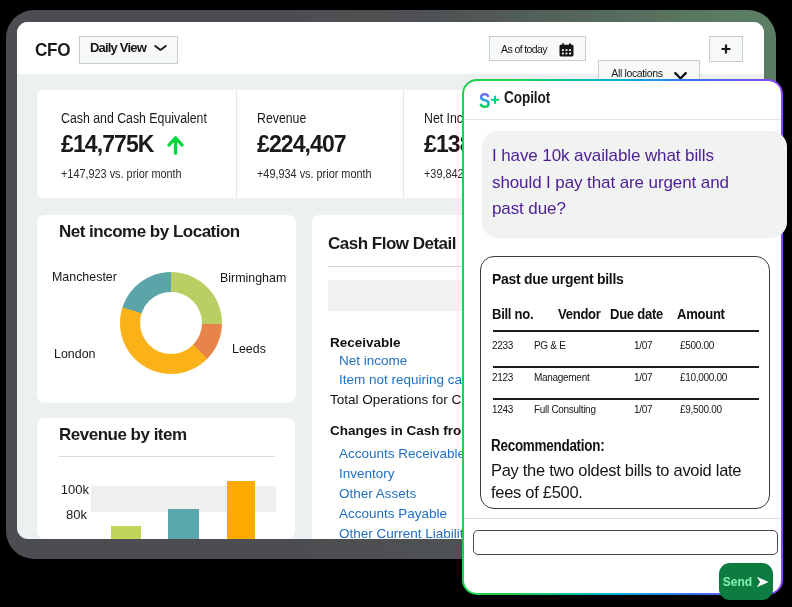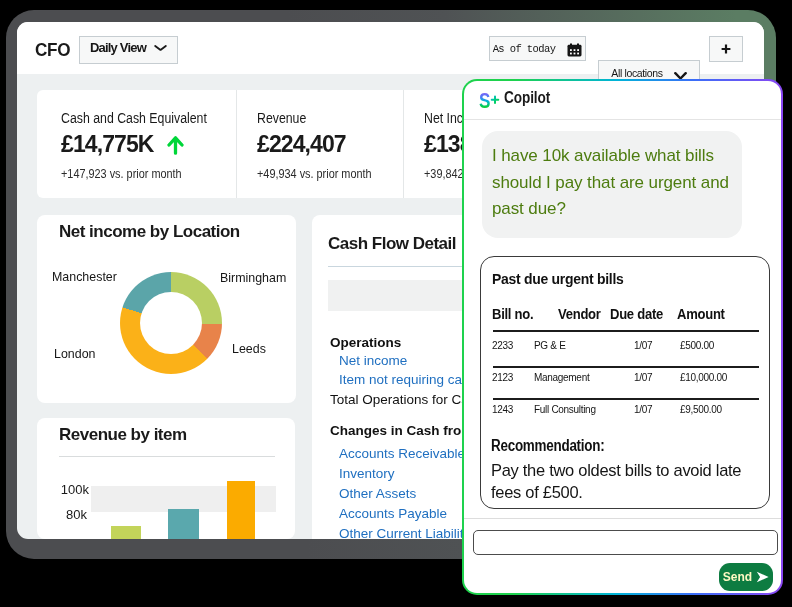--- a/index.html
+++ b/index.html
@@ -34,46 +34,46 @@
 
   .cflink { position:absolute; font-size:13.5px; color:#1f6fc0; }
   .cftext { position:absolute; font-size:13.5px; color:#111; }
   .cfbold { position:absolute; font-size:13.5px; font-weight:bold; color:#111; }
 
   
   .copilot { position:absolute; left:462px; top:79px; width:321px; height:516px;
     border-radius:15px; border:2px solid transparent;
     background:linear-gradient(#fff,#fff) padding-box,
       linear-gradient(90deg,#1ed24d 16%,#00b4d8 48%,#3b6ef8 72%,#8a46f2 100%) border-box; }
-  .bubble { position:absolute; left:18px; top:50px; width:260px; height:107px;
-    background:#f1f2f2; border-radius:16px; font-size:17px; line-height:26.5px; color:#4d7c0f;
+  .bubble { position:absolute; left:18px; top:50px; width:305px; height:107px;
+    background:#f1f2f2; border-radius:16px; font-size:17px; line-height:26.5px; color:#4c1d95;
     padding:12px 0 0 10px; letter-spacing:-0.1px; }
   .bills { position:absolute; left:16px; top:175px; width:290px; height:253px;
     border:1.3px solid #3a3a3a; border-radius:14px; }
   .brow { position:absolute; font-size:10px; color:#151515; letter-spacing:-0.3px; white-space:nowrap; }
   .bhead { position:absolute; font-size:14.5px; font-weight:bold; color:#111; letter-spacing:-0.3px; white-space:nowrap; transform:scaleX(.9); transform-origin:left; }
   .bline { position:absolute; left:12px; width:266px; height:2px; background:#1c1c1c; }
 
-  .sendbtn { position:absolute; left:255px; top:482px; width:54px; height:28px; border-radius:11px;
-    background:#0d7c41; color:#fef9c3; font-size:12px; font-weight:bold;
+  .sendbtn { position:absolute; left:255px; top:482px; width:54px; height:37px; border-radius:11px;
+    background:#0d7c41; color:#86efac; font-size:12px; font-weight:bold;
     display:flex; align-items:center; justify-content:center; gap:4px; }
 </style>
 </head>
 <body>
 
 <div class="tablet">
   <div class="screen">
     <div class="topbar">
       <div class="cfo">CFO</div>
       <div class="btn" style="left:62px; top:14px; width:99px; height:28px; gap:8px; font-size:13px; font-weight:bold; letter-spacing:-0.8px; padding-bottom:5px;">Daily View
         <svg width="13" height="6" viewBox="0 0 13 6">
             <path d="M1.2 1 L6.5 4.9 L11.8 1" fill="none" stroke="#1a1a1a" stroke-width="1.9" stroke-linecap="round" stroke-linejoin="round"></path>
           </svg>
       </div>
-      <div class="btn" style="left:472px; top:14px; width:97px; height:25px; gap:12px; font-size:10.5px; letter-spacing:-0.6px;font-family:Liberation Mono, monospace;">As of today
+      <div class="btn" style="left:472px; top:14px; width:97px; height:25px; gap:12px; font-size:10.5px; letter-spacing:-0.6px;">As of today
         <svg style="margin-top:3px;" width="15" height="14" viewBox="0 0 15 14">
             <path d="M4 0.5 v3 M11 0.5 v3" stroke="#111" stroke-width="2"></path>
             <rect x="0.5" y="1.8" width="14" height="11.7" rx="1.4" fill="#151515"></rect>
             <g fill="#fff">
               <rect x="3" y="6.2" width="1.8" height="1.8"></rect>
               <rect x="6.6" y="6.2" width="1.8" height="1.8"></rect>
               <rect x="10.2" y="6.2" width="1.8" height="1.8"></rect>
               <rect x="3" y="9.6" width="1.8" height="1.8"></rect>
               <rect x="6.6" y="9.6" width="1.8" height="1.8"></rect>
               <rect x="10.2" y="9.6" width="1.8" height="1.8"></rect>
@@ -120,21 +120,21 @@
       <div class="dlabel" style="left:15px; top:54px;">Manchester</div>
       <div class="dlabel" style="left:183px; top:55px;">Birmingham</div>
       <div class="dlabel" style="left:17px; top:131px;">London</div>
       <div class="dlabel" style="left:195px; top:126px;">Leeds</div>
     </div>
 
     <div class="panel" style="left:295px; top:193px; width:443px; height:324px; border-radius:8px 8px 0 0;">
       <div class="ptitle" style="left:16px; top:19px; font-size:17px;">Cash Flow Detail</div>
       <div class="abs" style="left:16px; top:51px; width:409px; height:1px; background:#c9d6de;"></div>
       <div class="abs" style="left:16px; top:65px; width:409px; height:31px; background:#f0f1f1;"></div>
-      <div class="cfbold" style="left:18px; top:120px;">Operations</div>
+      <div class="cfbold" style="left:18px; top:120px;">Receivable</div>
       <div class="cflink" style="left:27px; top:138px;">Net income</div>
       <div class="cflink" style="left:27px; top:157px;">Item not requiring cash flow</div>
       <div class="cftext" style="left:18px; top:177px;">Total Operations for Cash Flow</div>
       <div class="cfbold" style="left:18px; top:208px;">Changes in Cash from Operations</div>
       <div class="cflink" style="left:27px; top:231px;">Accounts Receivable</div>
       <div class="cflink" style="left:27px; top:251px;">Inventory</div>
       <div class="cflink" style="left:27px; top:271px;">Other Assets</div>
       <div class="cflink" style="left:27px; top:291px;">Accounts Payable</div>
       <div class="cflink" style="left:27px; top:311px;">Other Current Liabilities</div>
     </div>

